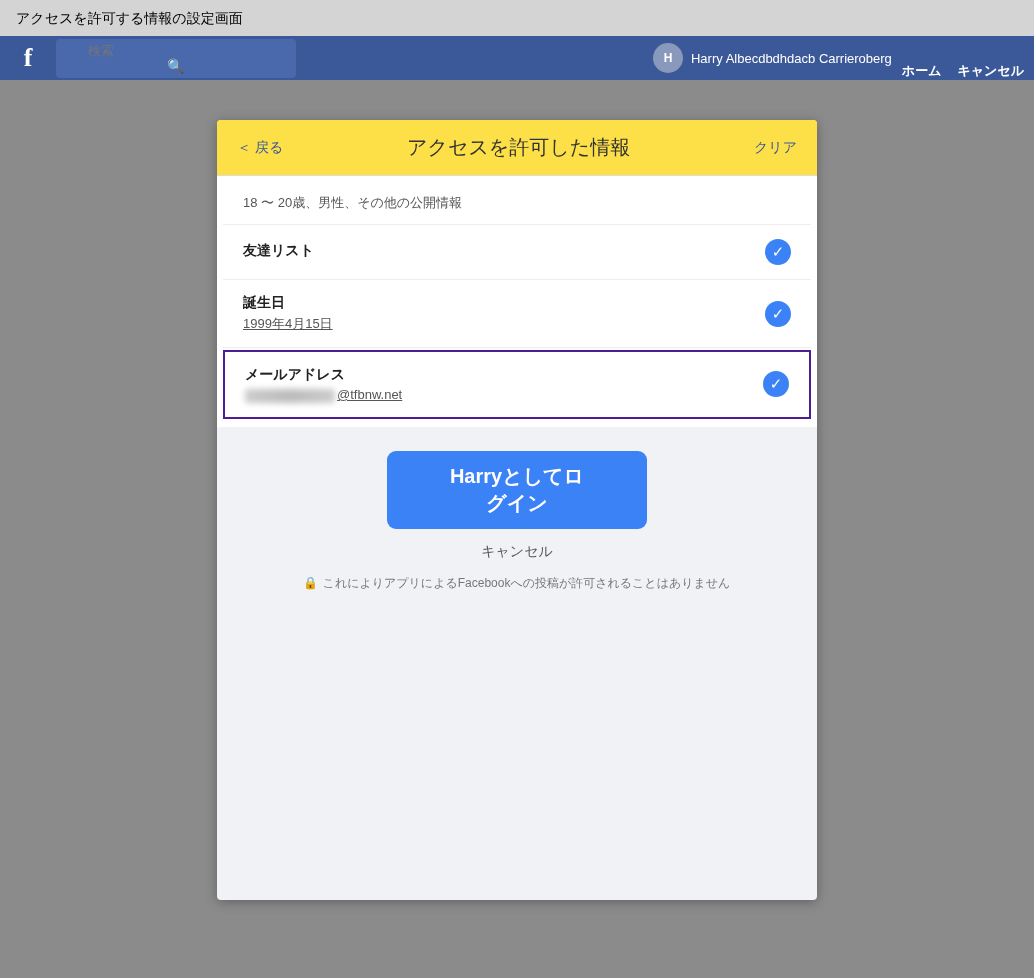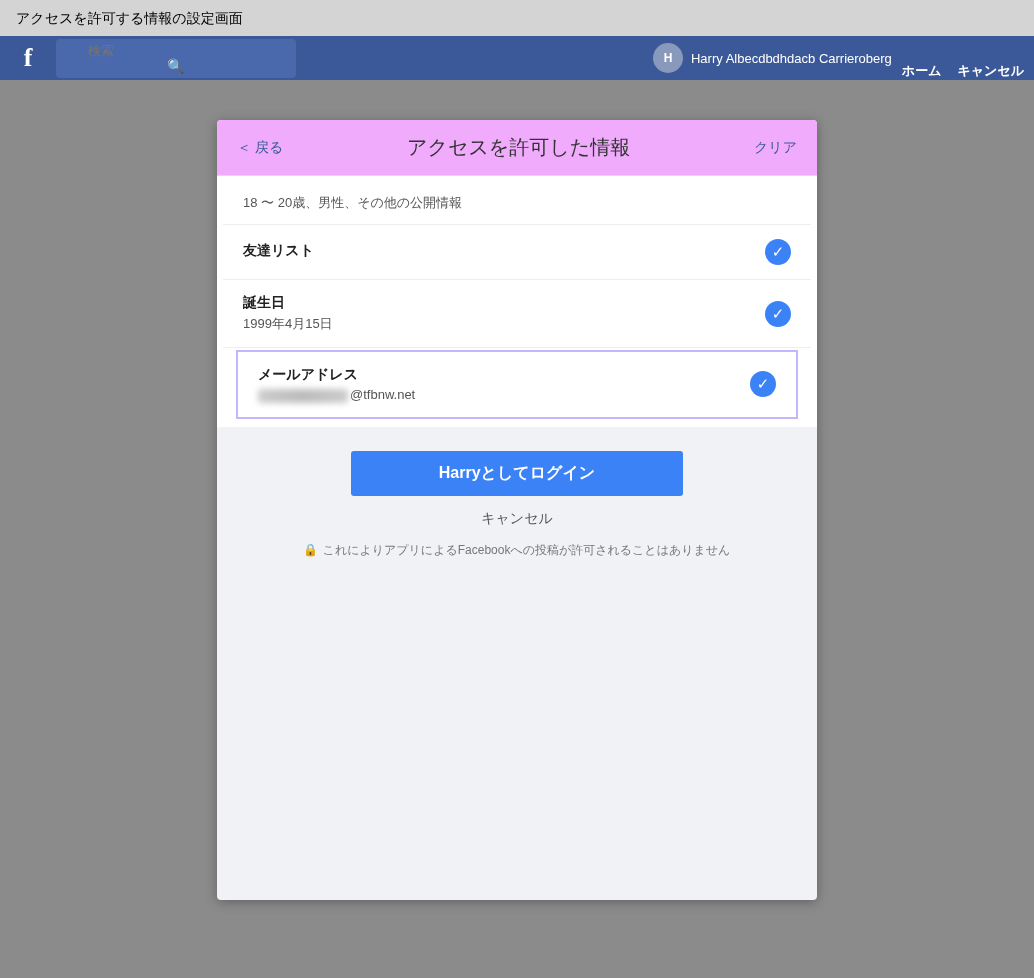--- a/index.html
+++ b/index.html
@@ -106,21 +106,21 @@
     .dialog-card {
       background: #f0f2f5;
       border-radius: 4px;
       width: 600px;
       box-shadow: 0 2px 12px rgba(0,0,0,0.3);
       overflow: hidden;
     }
 
     
     .dialog-header {
-      background: #f0abfc;
+      background: #fde047;
       border-bottom: 1px solid #ddd;
       padding: 14px 20px;
       display: flex;
       align-items: center;
       justify-content: space-between;
       gap: 14px;
     }
     .dialog-back {
       color: #3b5998;
       font-size: 14px;
@@ -155,32 +155,33 @@
 
     
     .permission-row {
       padding: 14px 20px;
       border-bottom: 1px solid #eee;
       display: flex;
       align-items: center;
       justify-content: space-between;
     }
     .permission-row.highlighted {
-      border: 2px solid #c4b5fd;
-      margin: 2px 13px;
+      border: 2px solid #4c1d95;
+      margin: 2px 0;
     }
     .permission-label {
       font-size: 14px;
       font-weight: bold;
       color: #222;
       margin-bottom: 3px;
     }
     .permission-value {
       font-size: 13px;
       color: #555;
+      text-decoration: underline;
     }
     .permission-check {
       width: 26px;
       height: 26px;
       border-radius: 50%;
       background: #3b82f6;
       display: flex;
       align-items: center;
       justify-content: center;
       color: white;
@@ -206,26 +207,26 @@
       padding: 24px 20px;
       display: flex;
       flex-direction: column;
       align-items: center;
       gap: 14px;
     }
     .login-button {
       background: #3b82f6;
       color: white;
       border: none;
-      border-radius: 3px;
+      border-radius: 9px;
       padding: 12px 60px;
-      font-size: 16px;
+      font-size: 20px;
       font-weight: bold;
       cursor: pointer;
-      width: 332px;
+      width: 260px;
     }
     .cancel-link {
       color: #555;
       font-size: 14px;
       cursor: pointer;
     }
     .privacy-notice {
       font-size: 12px;
       color: #777;
       text-align: center;

